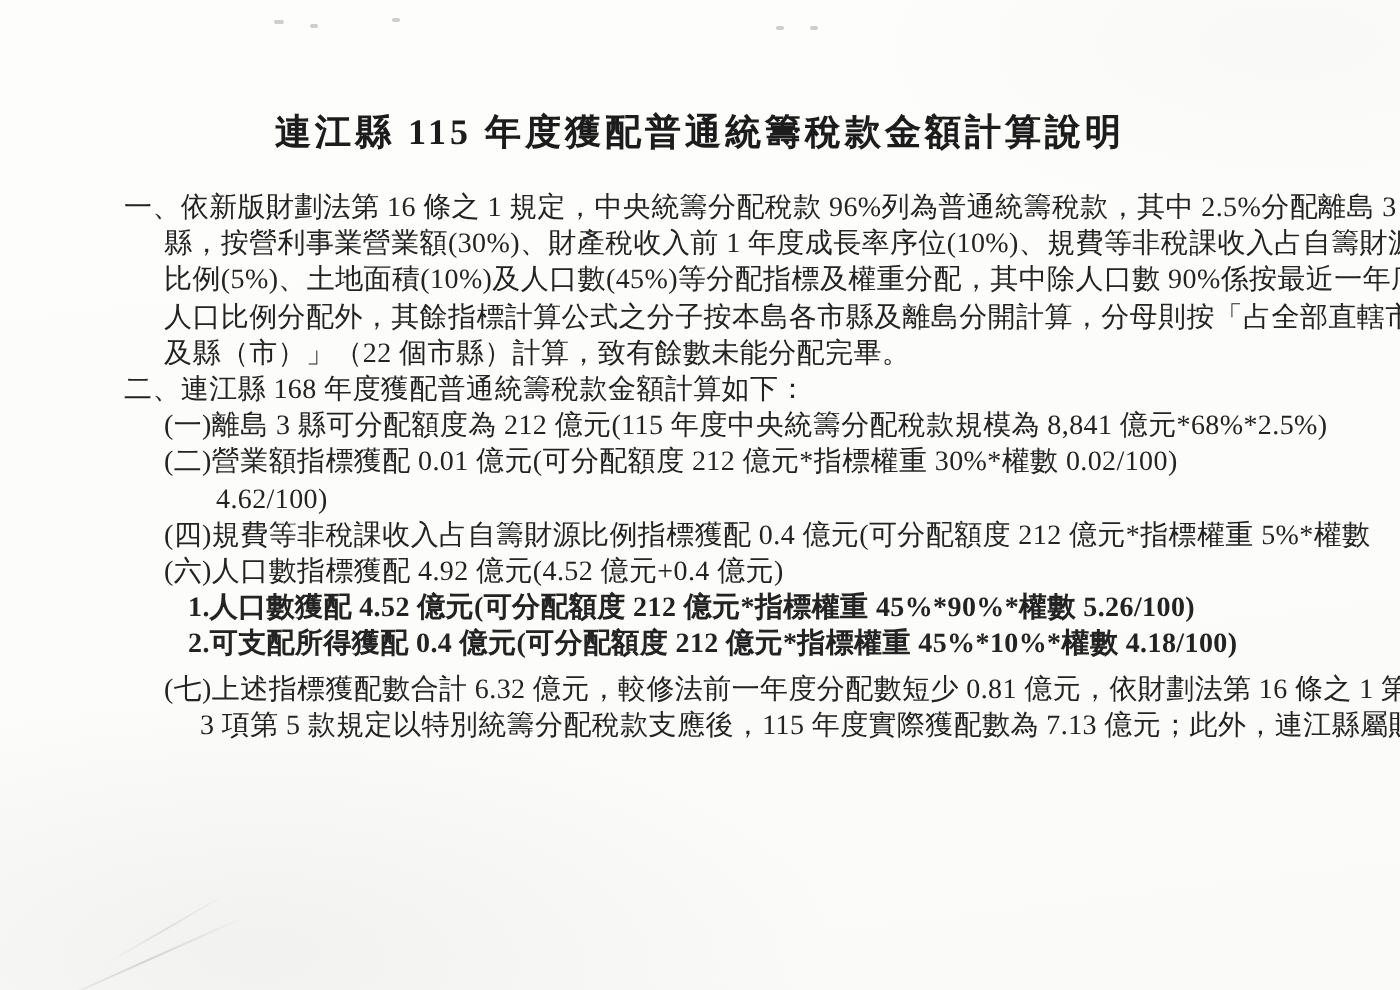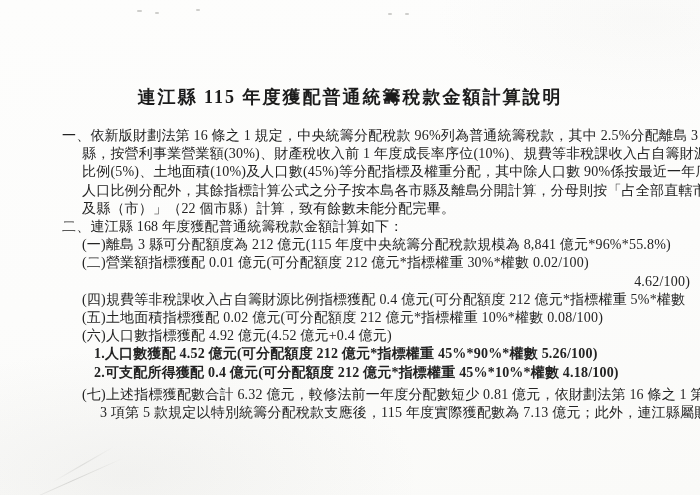--- a/index.html
+++ b/index.html
@@ -15,21 +15,21 @@
     width: 700px;
     height: 495px;
     background:
       radial-gradient(ellipse 420px 180px at 18% 96%, rgba(160,160,155,0.10), rgba(255,255,255,0) 70%),
       radial-gradient(ellipse 300px 120px at 92% 4%, rgba(200,200,195,0.08), rgba(255,255,255,0) 70%),
       linear-gradient(173deg, #fdfdfc 0%, #fcfcfb 55%, #fafaf8 100%);
     font-family: "Liberation Serif", "DejaVu Serif", serif;
     color: #232323;
   }
   .title {
-    padding-top: 85px;
+    padding-top: 54px;
     text-align: center;
     font-size: 18px;
     font-weight: bold;
     letter-spacing: 2px;
     color: #1c1c1c;
     white-space: nowrap;
   }
   .body-text {
     margin-top: 18px;
     margin-left: 62px;
@@ -38,21 +38,21 @@
     line-height: 18.2px;
   }
   .line {
     white-space: nowrap;
     letter-spacing: 0.2px;
   }
   .i0 { padding-left: 0; }
   .i1 { padding-left: 20px; }
   .i2 { padding-left: 32px; font-weight: bold; }
   .i25 { padding-left: 38px; }
-  .i3 { padding-left: 46px; text-align: right; }
+  .i3 { padding-left: 46px; }
   .gap-top { margin-top: 4px; }
   .speck {
     position: absolute;
     background: #a8a8a4;
     opacity: 0.55;
     border-radius: 1px;
   }
   .crease {
     position: absolute;
     left: 18px;
@@ -85,25 +85,24 @@
 
   <div class="title">連江縣 115 年度獲配普通統籌稅款金額計算說明</div>
 
   <div class="body-text">
     <div class="line i0">一、依新版財劃法第 16 條之 1 規定，中央統籌分配稅款 96%列為普通統籌稅款，其中 2.5%分配離島 3</div>
     <div class="line i1">縣，按營利事業營業額(30%)、財產稅收入前 1 年度成長率序位(10%)、規費等非稅課收入占自籌財源</div>
     <div class="line i1">比例(5%)、土地面積(10%)及人口數(45%)等分配指標及權重分配，其中除人口數 90%係按最近一年底</div>
     <div class="line i1">人口比例分配外，其餘指標計算公式之分子按本島各市縣及離島分開計算，分母則按「占全部直轄市</div>
     <div class="line i1">及縣（市）」（22 個市縣）計算，致有餘數未能分配完畢。</div>
     <div class="line i0">二、連江縣 168 年度獲配普通統籌稅款金額計算如下：</div>
-    <div class="line i1">(一)離島 3 縣可分配額度為 212 億元(115 年度中央統籌分配稅款規模為 8,841 億元*96%*55.8%)</div>
+    <div class="line i1">(一)離島 3 縣可分配額度為 212 億元(115 年度中央統籌分配稅款規模為 8,841 億元*68%*2.5%)</div>
     <div class="line i1">(二)營業額指標獲配 0.01 億元(可分配額度 212 億元*指標權重 30%*權數 0.02/100)</div>
     <div class="line i3">4.62/100)</div>
     <div class="line i1">(四)規費等非稅課收入占自籌財源比例指標獲配 0.4 億元(可分配額度 212 億元*指標權重 5%*權數</div>
-    <div class="line i1">(五)土地面積指標獲配 0.02 億元(可分配額度 212 億元*指標權重 10%*權數 0.08/100)</div>
     <div class="line i1">(六)人口數指標獲配 4.92 億元(4.52 億元+0.4 億元)</div>
     <div class="line i2">1.人口數獲配 4.52 億元(可分配額度 212 億元*指標權重 45%*90%*權數 5.26/100)</div>
     <div class="line i2">2.可支配所得獲配 0.4 億元(可分配額度 212 億元*指標權重 45%*10%*權數 4.18/100)</div>
     <div class="line i1 gap-top">(七)上述指標獲配數合計 6.32 億元，較修法前一年度分配數短少 0.81 億元，依財劃法第 16 條之 1 第</div>
     <div class="line i25">3 項第 5 款規定以特別統籌分配稅款支應後，115 年度實際獲配數為 7.13 億元；此外，連江縣屬財</div>
   </div>
 
   <span class="crease"></span>
   <span class="crease2"></span>
 </div>

